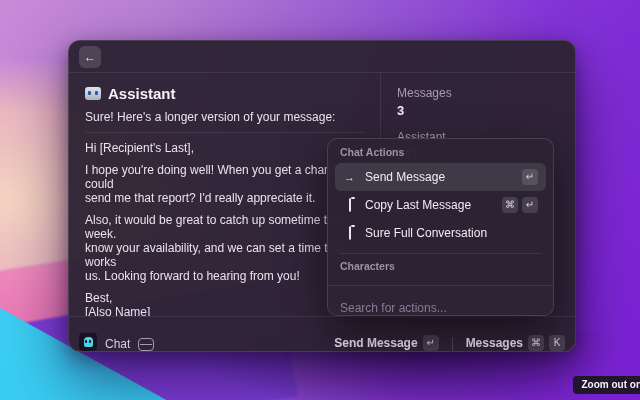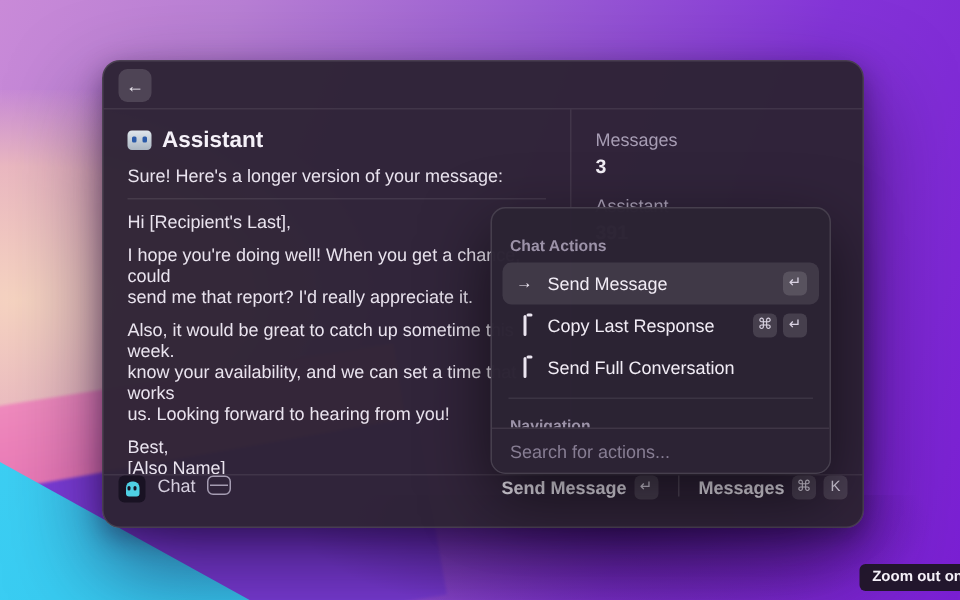--- a/index.html
+++ b/index.html
@@ -64,21 +64,21 @@
     background: linear-gradient(180deg, #dfe6ec, #aab6c2); flex: 0 0 16px; }
   .bot-avatar::before, .bot-avatar::after { content: ""; position: absolute; top: 4px;
     width: 3px; height: 4px; background: #2a5aa8; border-radius: 1px; }
   .bot-avatar::before { left: 3px; } .bot-avatar::after { right: 3px; }
 
   .stat-label { font-size: 12px; color: #a79db4; margin-bottom: 3px; }
   .stat-value { font-size: 13px; font-weight: bold; color: #f2eef5; margin-bottom: 12px; }
 
   
   .bottom-bar { flex: 0 0 35px; border-top: 1px solid rgba(255,255,255,.08);
-    display: flex; align-items: flex-start; padding: 0 10px; gap: 8px; }
+    display: flex; align-items: flex-end; padding: 0 10px; gap: 8px; }
   .ext-icon { width: 18px; height: 18px; border-radius: 4px; background: #191223;
     display: flex; align-items: center; justify-content: center; }
   .ext-glyph { width: 9px; height: 10px; border-radius: 4px 4px 2px 2px;
     background: #4fd0e4; position: relative; }
   .ext-glyph::before, .ext-glyph::after { content: ""; position: absolute; top: 3px;
     width: 2px; height: 3px; background: #191223; border-radius: 1px; }
   .ext-glyph::before { left: 1.5px; } .ext-glyph::after { right: 1.5px; }
   .bar-title { font-size: 12px; color: #d5cede; }
   .panel-icon { width: 16px; height: 13px; border: 1.5px solid #a59cb2; border-radius: 4px;
     position: relative; }
@@ -93,35 +93,35 @@
   .v-div { width: 1px; height: 14px; background: rgba(255,255,255,.16); margin: 0 5px; }
 
   
   .action-panel { position: absolute; left: 327px; top: 138px; width: 227px; height: 178px;
     background: rgba(44,35,52,.99);
     border: 1px solid rgba(255,255,255,.13); border-radius: 10px;
     box-shadow: 0 16px 44px rgba(0,0,0,.55);
     display: flex; flex-direction: column; overflow: hidden; }
   .ap-list { flex: 1 1 auto; padding: 7px 7px 0; overflow: hidden; }
   .ap-sect-title { font-size: 10.5px; font-weight: bold; color: #9c92a8;
-    margin: 12px 5px 5px; }
+    margin: 0 5px 5px; }
   .ap-row { height: 28px; border-radius: 6px; display: flex; align-items: center;
     gap: 9px; padding: 0 8px; }
   .ap-row.selected { background: rgba(255,255,255,.10); }
   .ap-row-icon { width: 13px; color: #ece6f1; font-size: 11px; text-align: center; flex: 0 0 13px; }
   .clip-icon { width: 9px; height: 11px; border: 1.2px solid #ece6f1; border-radius: 2px;
     position: relative; margin: 0 auto; }
   .clip-icon::before { content: ""; position: absolute; left: 1.5px; top: -2.5px;
     width: 3.5px; height: 2px; background: #ece6f1; border-radius: 1px; }
   .ap-row-label { font-size: 12px; font-weight: 500; color: #f1ecf5; flex: 1 1 auto;
     white-space: nowrap; }
   .ap-keys { display: flex; gap: 4px; }
   .ap-div { height: 1px; background: rgba(255,255,255,.08); margin: 6px 4px; }
   .ap-search { flex: 0 0 30px; border-top: 1px solid rgba(255,255,255,.09);
-    background: rgba(44,35,52,1); display: flex; align-items: center; padding: 0 12px;
+    background: rgba(44,35,52,1); display: flex; align-items: flex-end; padding: 0 12px;
     position: relative; z-index: 2; }
   .ap-search input { background: transparent; border: none; outline: none; width: 100%;
     font-family: "Liberation Sans", sans-serif; font-size: 12px; color: #e9e3ee; }
   .ap-search input::placeholder { color: #877d93; }
 
   
   .zoom-tooltip { position: absolute; right: -10px; top: 376px; height: 18px;
     background: rgba(30,22,36,.95); border-radius: 4px; padding: 0 8px;
     font-size: 10px; font-weight: bold; color: #f4f0f8; line-height: 18px;
     white-space: nowrap; }
@@ -204,37 +204,37 @@
         <span class="ap-row-label">Send Message</span>
         <span class="ap-keys">
           <span class="key-badge">↵</span>
         </span>
       </div>
 
       <div class="ap-row">
         <span class="ap-row-icon">
           <span class="clip-icon"></span>
         </span>
-        <span class="ap-row-label">Copy Last Response</span>
+        <span class="ap-row-label">Copy Last Message</span>
         <span class="ap-keys">
           <span class="key-badge">⌘</span>
           <span class="key-badge">↵</span>
         </span>
       </div>
 
       <div class="ap-row">
         <span class="ap-row-icon">
           <span class="clip-icon"></span>
         </span>
-        <span class="ap-row-label">Send Full Conversation</span>
+        <span class="ap-row-label">Sure Full Conversation</span>
       </div>
 
       <div class="ap-div"></div>
 
-      <div class="ap-sect-title">Navigation</div>
+      <div class="ap-sect-title">Characters</div>
 
       <div class="ap-row">
         
         
       </div>
     </div>
 
     <div class="ap-search">
       <input type="text" placeholder="Search for actions..." style="">
     </div>

